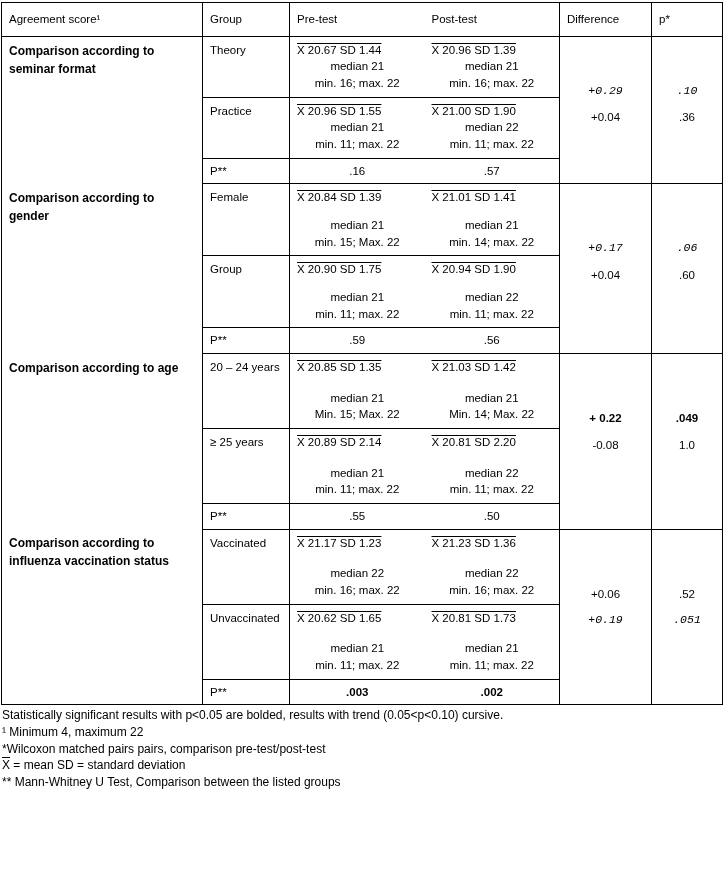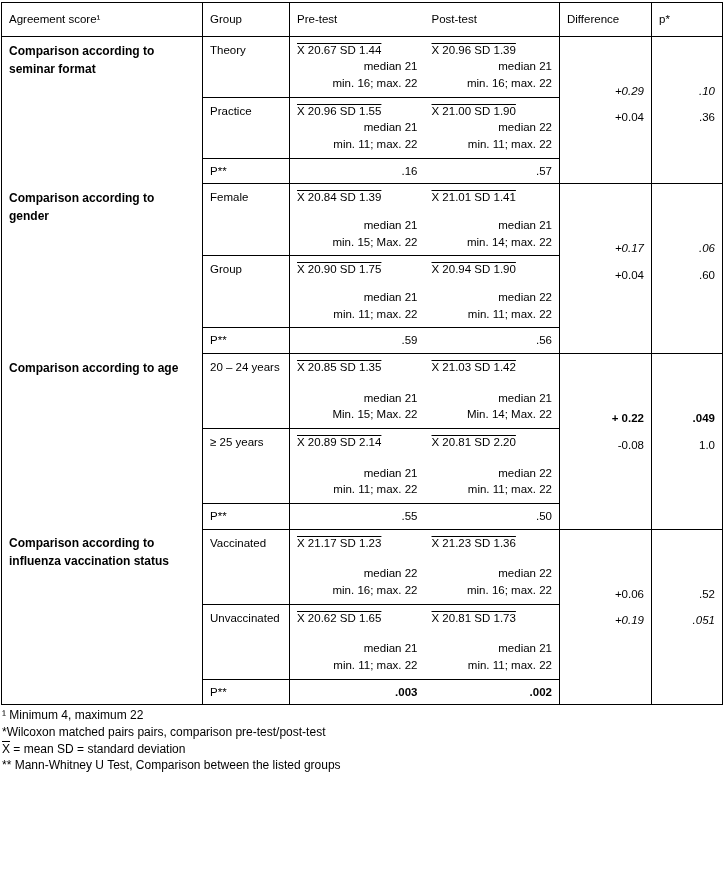--- a/index.html
+++ b/index.html
@@ -56,23 +56,23 @@
     padding-top: 8px;
     padding-bottom: 8px;
   }
   .section-label .cell {
     font-weight: bold;
     font-size: 12px;
     line-height: 1.5;
   }
   .grouplbl { white-space: nowrap; }
   .statline { white-space: nowrap; }
-  .right { text-align: right; }
+  .right { text-align: center; }
   .bold { font-weight: bold; }
-  .ital { font-style: italic; }
+  .ital { font-style: italic; font-family: Liberation Mono, monospace; }
   .ovl {
     text-decoration: overline;
     display: inline-block;
   }
   .pr-row .cell { padding-top: 4px; padding-bottom: 4px; }
 
   .vcenter-wrap {
     display: flex;
     align-items: center;
     height: 100%;
@@ -418,19 +418,20 @@
           </td>
         <td class="bd-l bd-b bd-r">
             <div class="cell">&nbsp;</div>
           </td>
       </tr>
 
     </tbody>
   </table>
 
   <div class="notes">
+    <div>Statistically significant results with p&lt;0.05 are bolded, results with trend (0.05&lt;p&lt;0.10) cursive.</div>
     <div>¹ Minimum 4, maximum 22</div>
     <div>*Wilcoxon matched pairs pairs, comparison pre-test/post-test</div>
     <div><span class="ovl" style="text-decoration:overline;">X</span> = mean SD = standard deviation</div>
     <div>** Mann-Whitney U Test, Comparison between the listed groups</div>
   </div>
 
 </div>
 
 </body></html>

